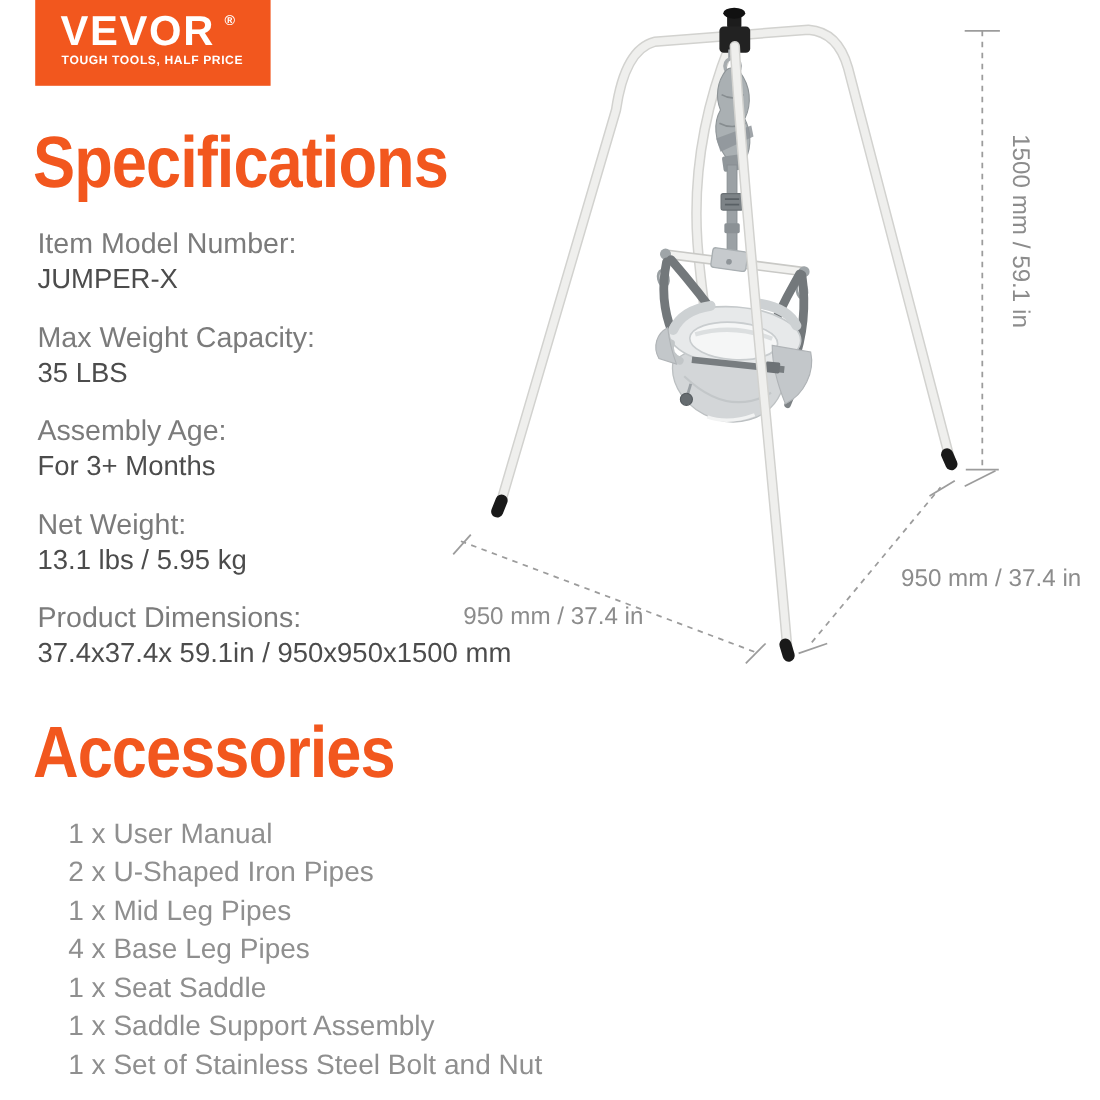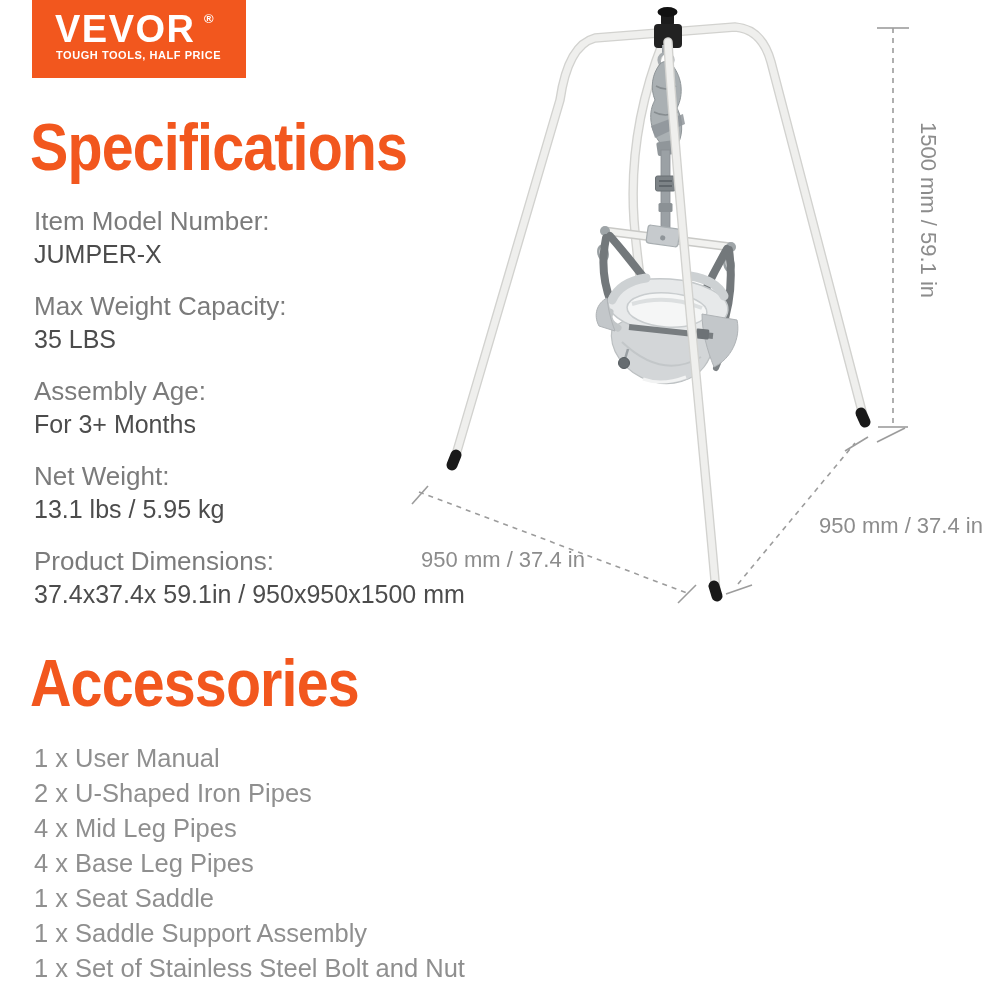--- a/index.html
+++ b/index.html
@@ -23,21 +23,21 @@
   .heading-acc{left:30px;top:650px;}
 
   
   .spec-list{left:34px;top:205px;width:560px;}
   .spec-item{margin-bottom:19px;}
   .spec-label{font-size:26px;line-height:33px;color:#7B7B7B;}
   .spec-value{font-size:25px;line-height:33px;color:#4C4C4C;font-weight:400;}
 
   
   .acc-list{left:34px;top:741px;}
-  .acc-item{font-size:25.5px;line-height:35px;color:#8F8F8F;white-space:nowrap;}
+  .acc-item{font-size:25.5px;line-height:35px;color:#8F8F8F;white-space:nowrap;margin-left:28px;}
 
   
   .figure{left:0;top:0;width:1000px;height:1000px;}
   .dim-label{font-family:"Liberation Sans","DejaVu Sans",sans-serif;
              font-size:22px;fill:#8C8C8C;}
   .dim-line{stroke:#9C9C9C;stroke-width:1.6;fill:none;}
   .dim-dash{stroke-dasharray:5 5;}
   .pipe-edge{stroke:#D2D2CF;stroke-width:9.5;fill:none;stroke-linecap:round;stroke-linejoin:round;}
   .pipe-core{stroke:#EFEFED;stroke-width:6.8;fill:none;stroke-linecap:round;stroke-linejoin:round;}
   .foot{stroke:#191919;stroke-width:11;stroke-linecap:round;}
@@ -75,21 +75,21 @@
     <div class="spec-label">Product Dimensions:</div>
     <div class="spec-value">37.4x37.4x 59.1in / 950x950x1500 mm</div>
   </div>
 </div>
 
 <div class="abs heading heading-acc">Accessories</div>
 
 <div class="abs acc-list">
   <div class="acc-item">1 x User Manual</div>
   <div class="acc-item">2 x U-Shaped Iron Pipes</div>
-  <div class="acc-item">4 x Mid Leg Pipes</div>
+  <div class="acc-item">1 x Mid Leg Pipes</div>
   <div class="acc-item">4 x Base Leg Pipes</div>
   <div class="acc-item">1 x Seat Saddle</div>
   <div class="acc-item">1 x Saddle Support Assembly</div>
   <div class="acc-item">1 x Set of Stainless Steel Bolt and Nut</div>
 </div>
 
 <svg class="abs figure" viewBox="0 0 1000 1000">
 
   <g>
     <path class="pipe-edge" d="M663,42 C640,100 630,160 634,220 C637,260 642,292 646,318"></path>

